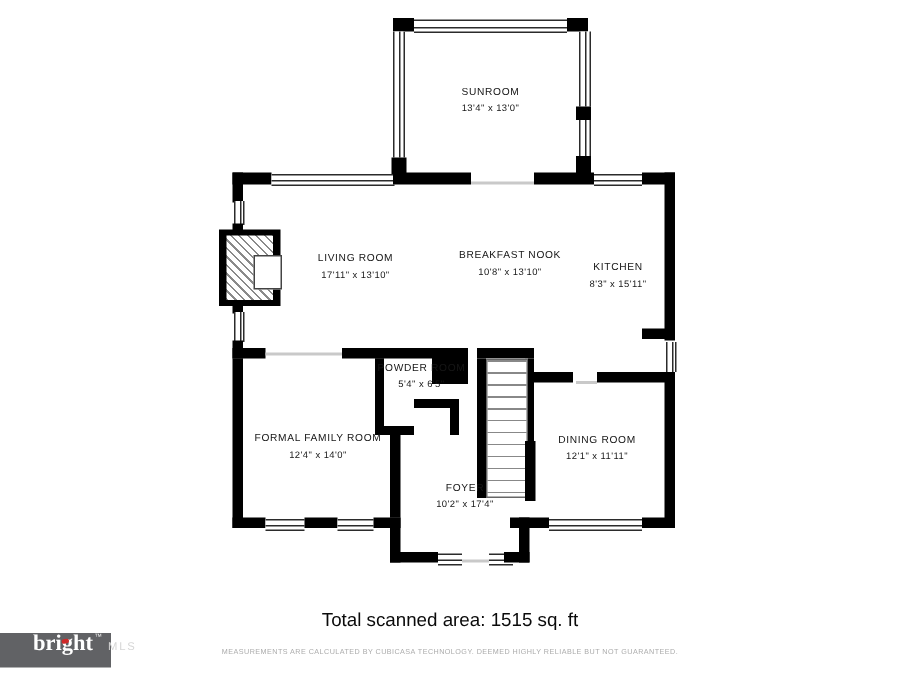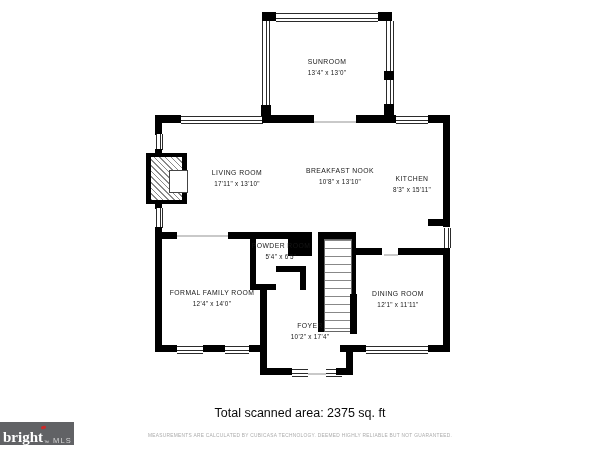--- a/index.html
+++ b/index.html
@@ -21,21 +21,21 @@
   .label .dm{font-size:6.3px;letter-spacing:.3px;line-height:1.5;}
   .total{position:absolute;left:0;top:406px;width:100%;text-align:center;
          font-size:12.5px;color:#0a0a0a;}
   .disclaimer{position:absolute;left:0;top:433px;width:100%;text-align:center;
               font-size:4.8px;letter-spacing:.3px;color:#ababab;}
   .logo360{position:absolute;left:17px;top:399px;width:46px;text-align:center;}
   .logo360 .num{margin-top:-8px;font-size:13px;font-weight:bold;color:#1d3d91;letter-spacing:.5px;}
   .logo360 .banner{width:32px;height:4px;background:#cf2a2a;margin:1px auto 0;}
   .logo360 .bline{width:32px;height:1.5px;background:#1d3d91;margin:1px auto 0;}
   .brightbox{position:absolute;left:0;top:422px;width:74px;height:23px;background:#616265;
-             display:flex;align-items:flex-end;padding-left:3px;box-sizing:border-box;}
+             display:flex;align-items:flex-start;padding-left:22px;box-sizing:border-box;}
   .brightbox .word{font-family:"Liberation Serif",serif;font-weight:bold;font-size:15px;color:#ffffff;line-height:1;}
   .brightbox .tm{font-size:5px;color:#e8e8e8;vertical-align:super;margin-left:1px;}
   .brightbox .mls{font-size:7.5px;color:#d6d6d6;letter-spacing:1.2px;margin-left:4px;margin-top:4px;}
   .brightbox .accent{position:absolute;left:41px;top:4px;width:5px;height:2.5px;background:#cf2a2a;
                      border-radius:2px;transform:rotate(-10deg);}
 </style>
 </head>
 <body>
 
 <div class="canvas">
@@ -140,21 +140,21 @@
     <div class="label" style="left:398px;top:289px">
       <div class="nm">DINING ROOM</div>
       <div class="dm">12'1" x 11'11"</div>
     </div>
     <div class="label" style="left:310px;top:321px">
       <div class="nm">FOYER</div>
       <div class="dm">10'2" x 17'4"</div>
     </div>
   </div>
 
-  <div class="total">Total scanned area: 2375 sq. ft</div>
+  <div class="total">Total scanned area: 1515 sq. ft</div>
   <div class="disclaimer">MEASUREMENTS ARE CALCULATED BY CUBICASA TECHNOLOGY. DEEMED HIGHLY RELIABLE BUT NOT GUARANTEED.</div>
 
 
   <div class="brightbox">
     <span class="word">bright</span>
       <span class="tm">™</span>
     <span class="mls">MLS</span>
     <span class="accent"></span>
   </div>
 </div>

